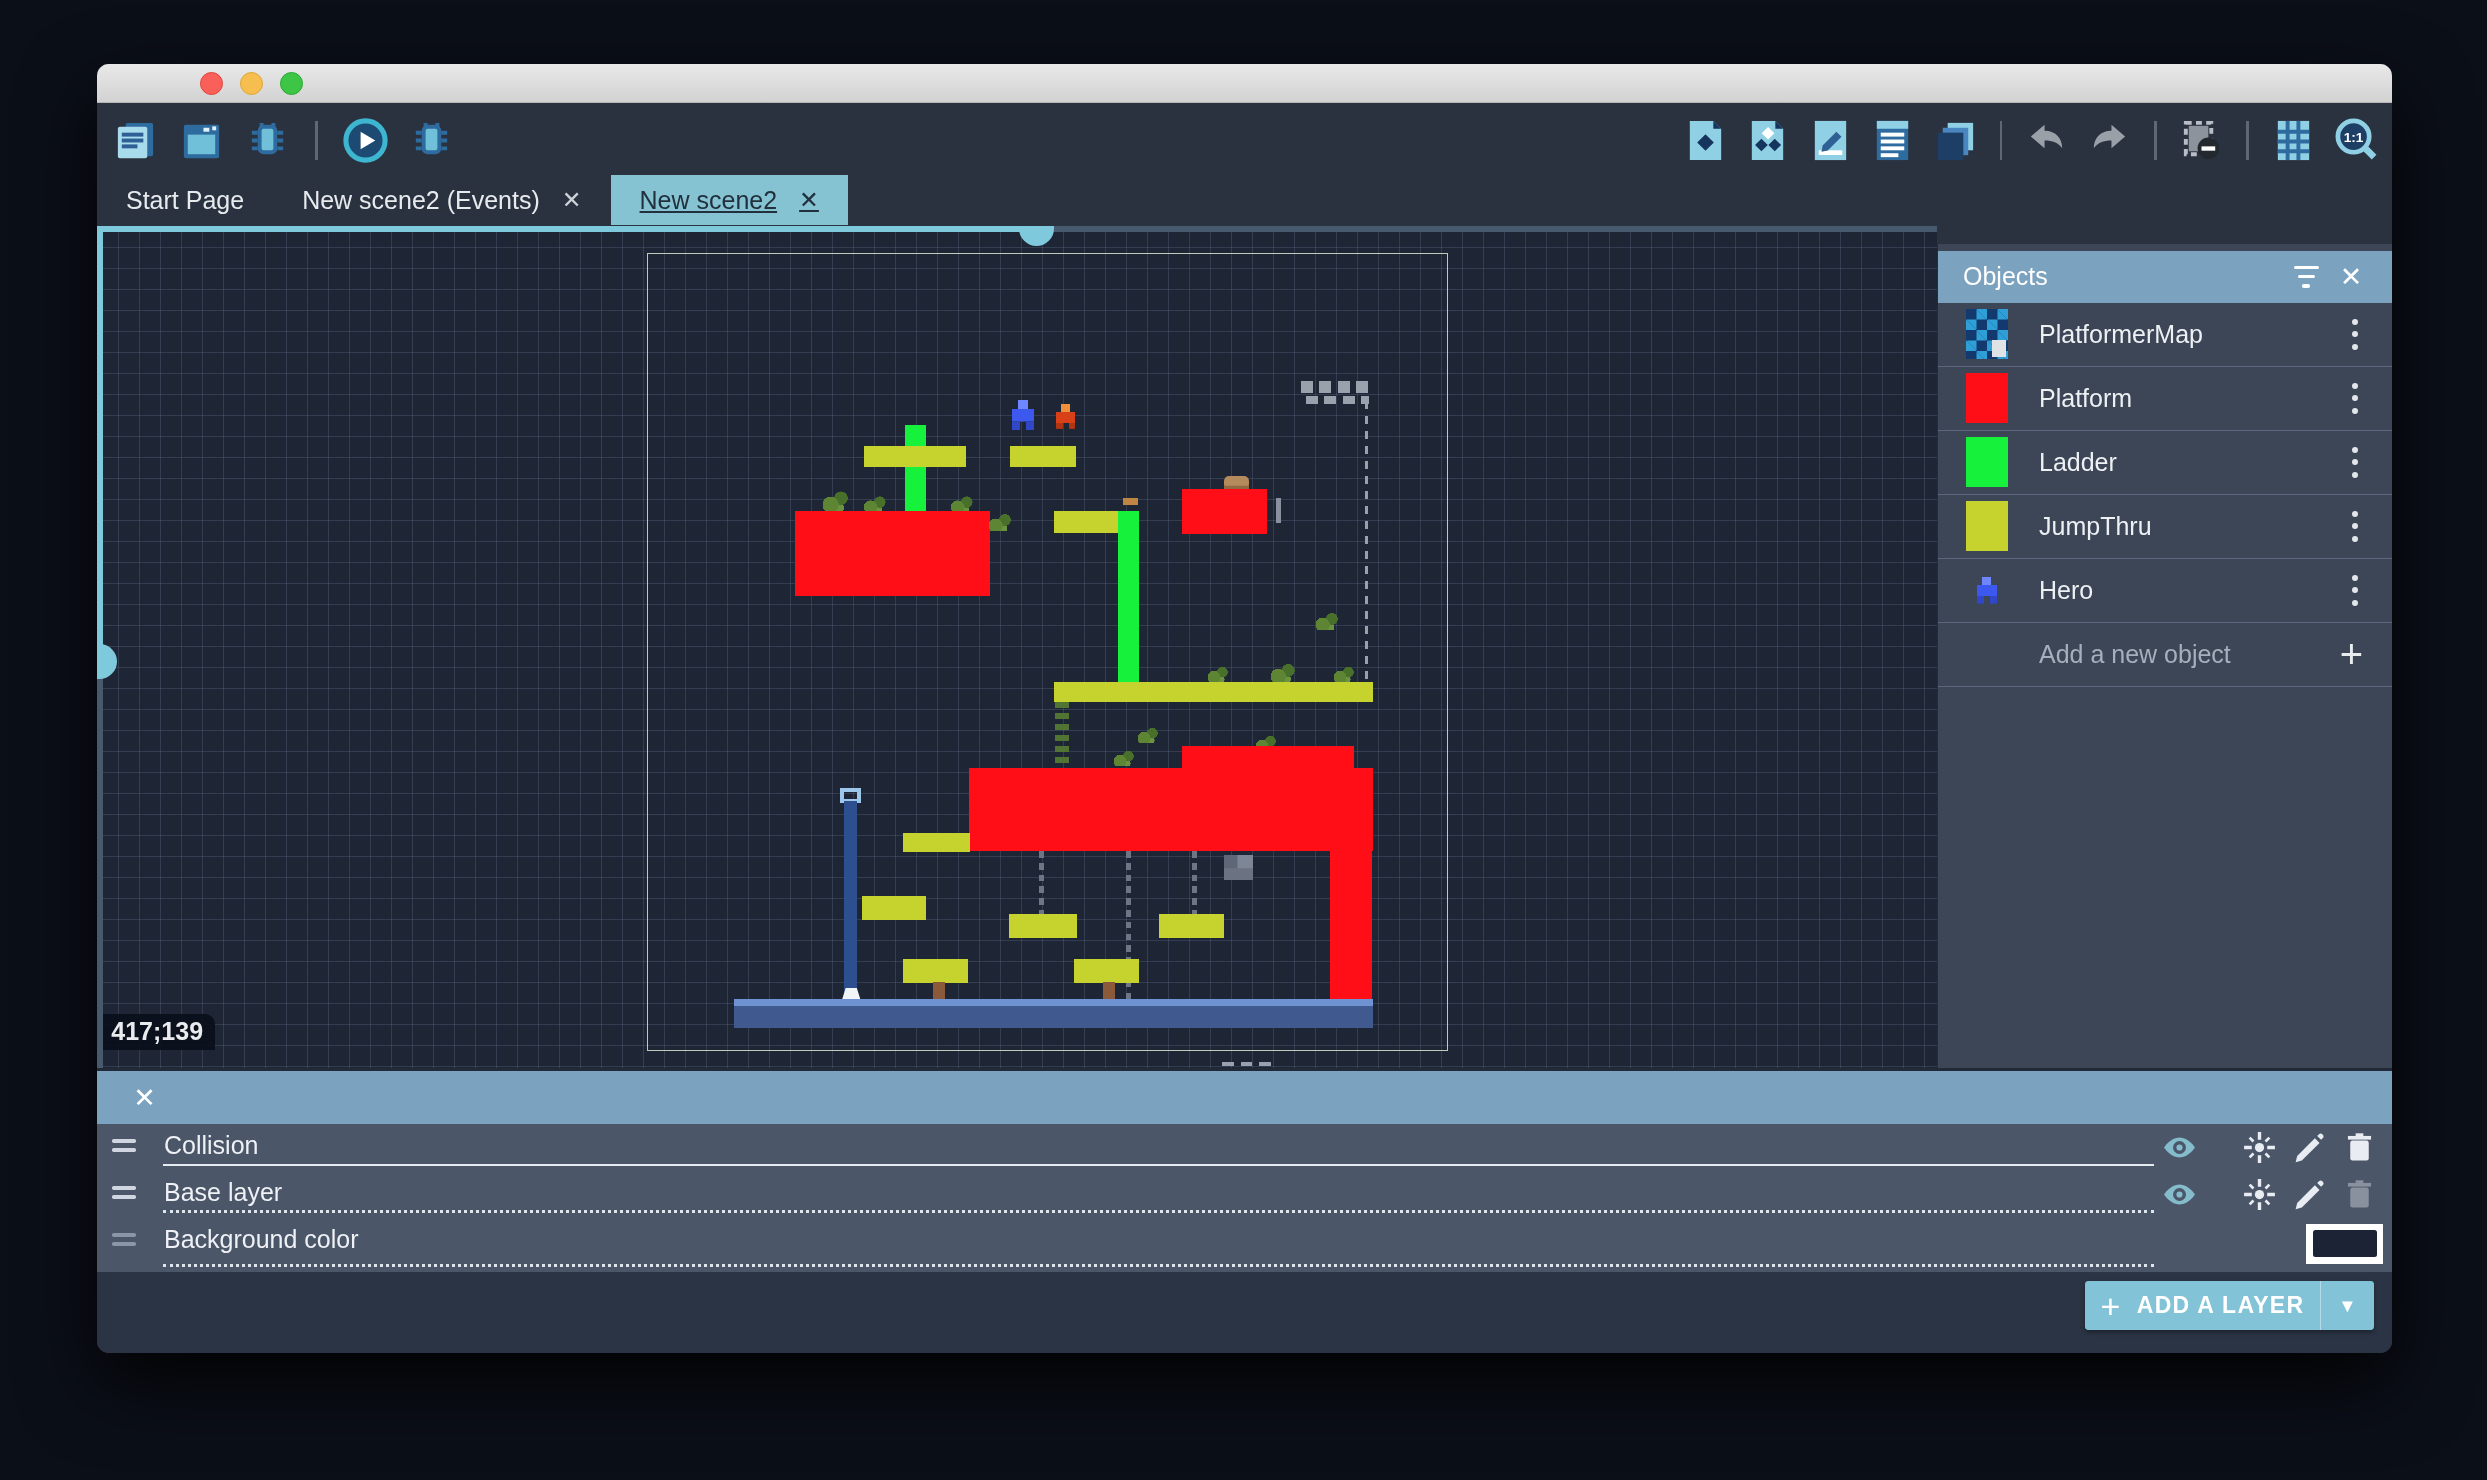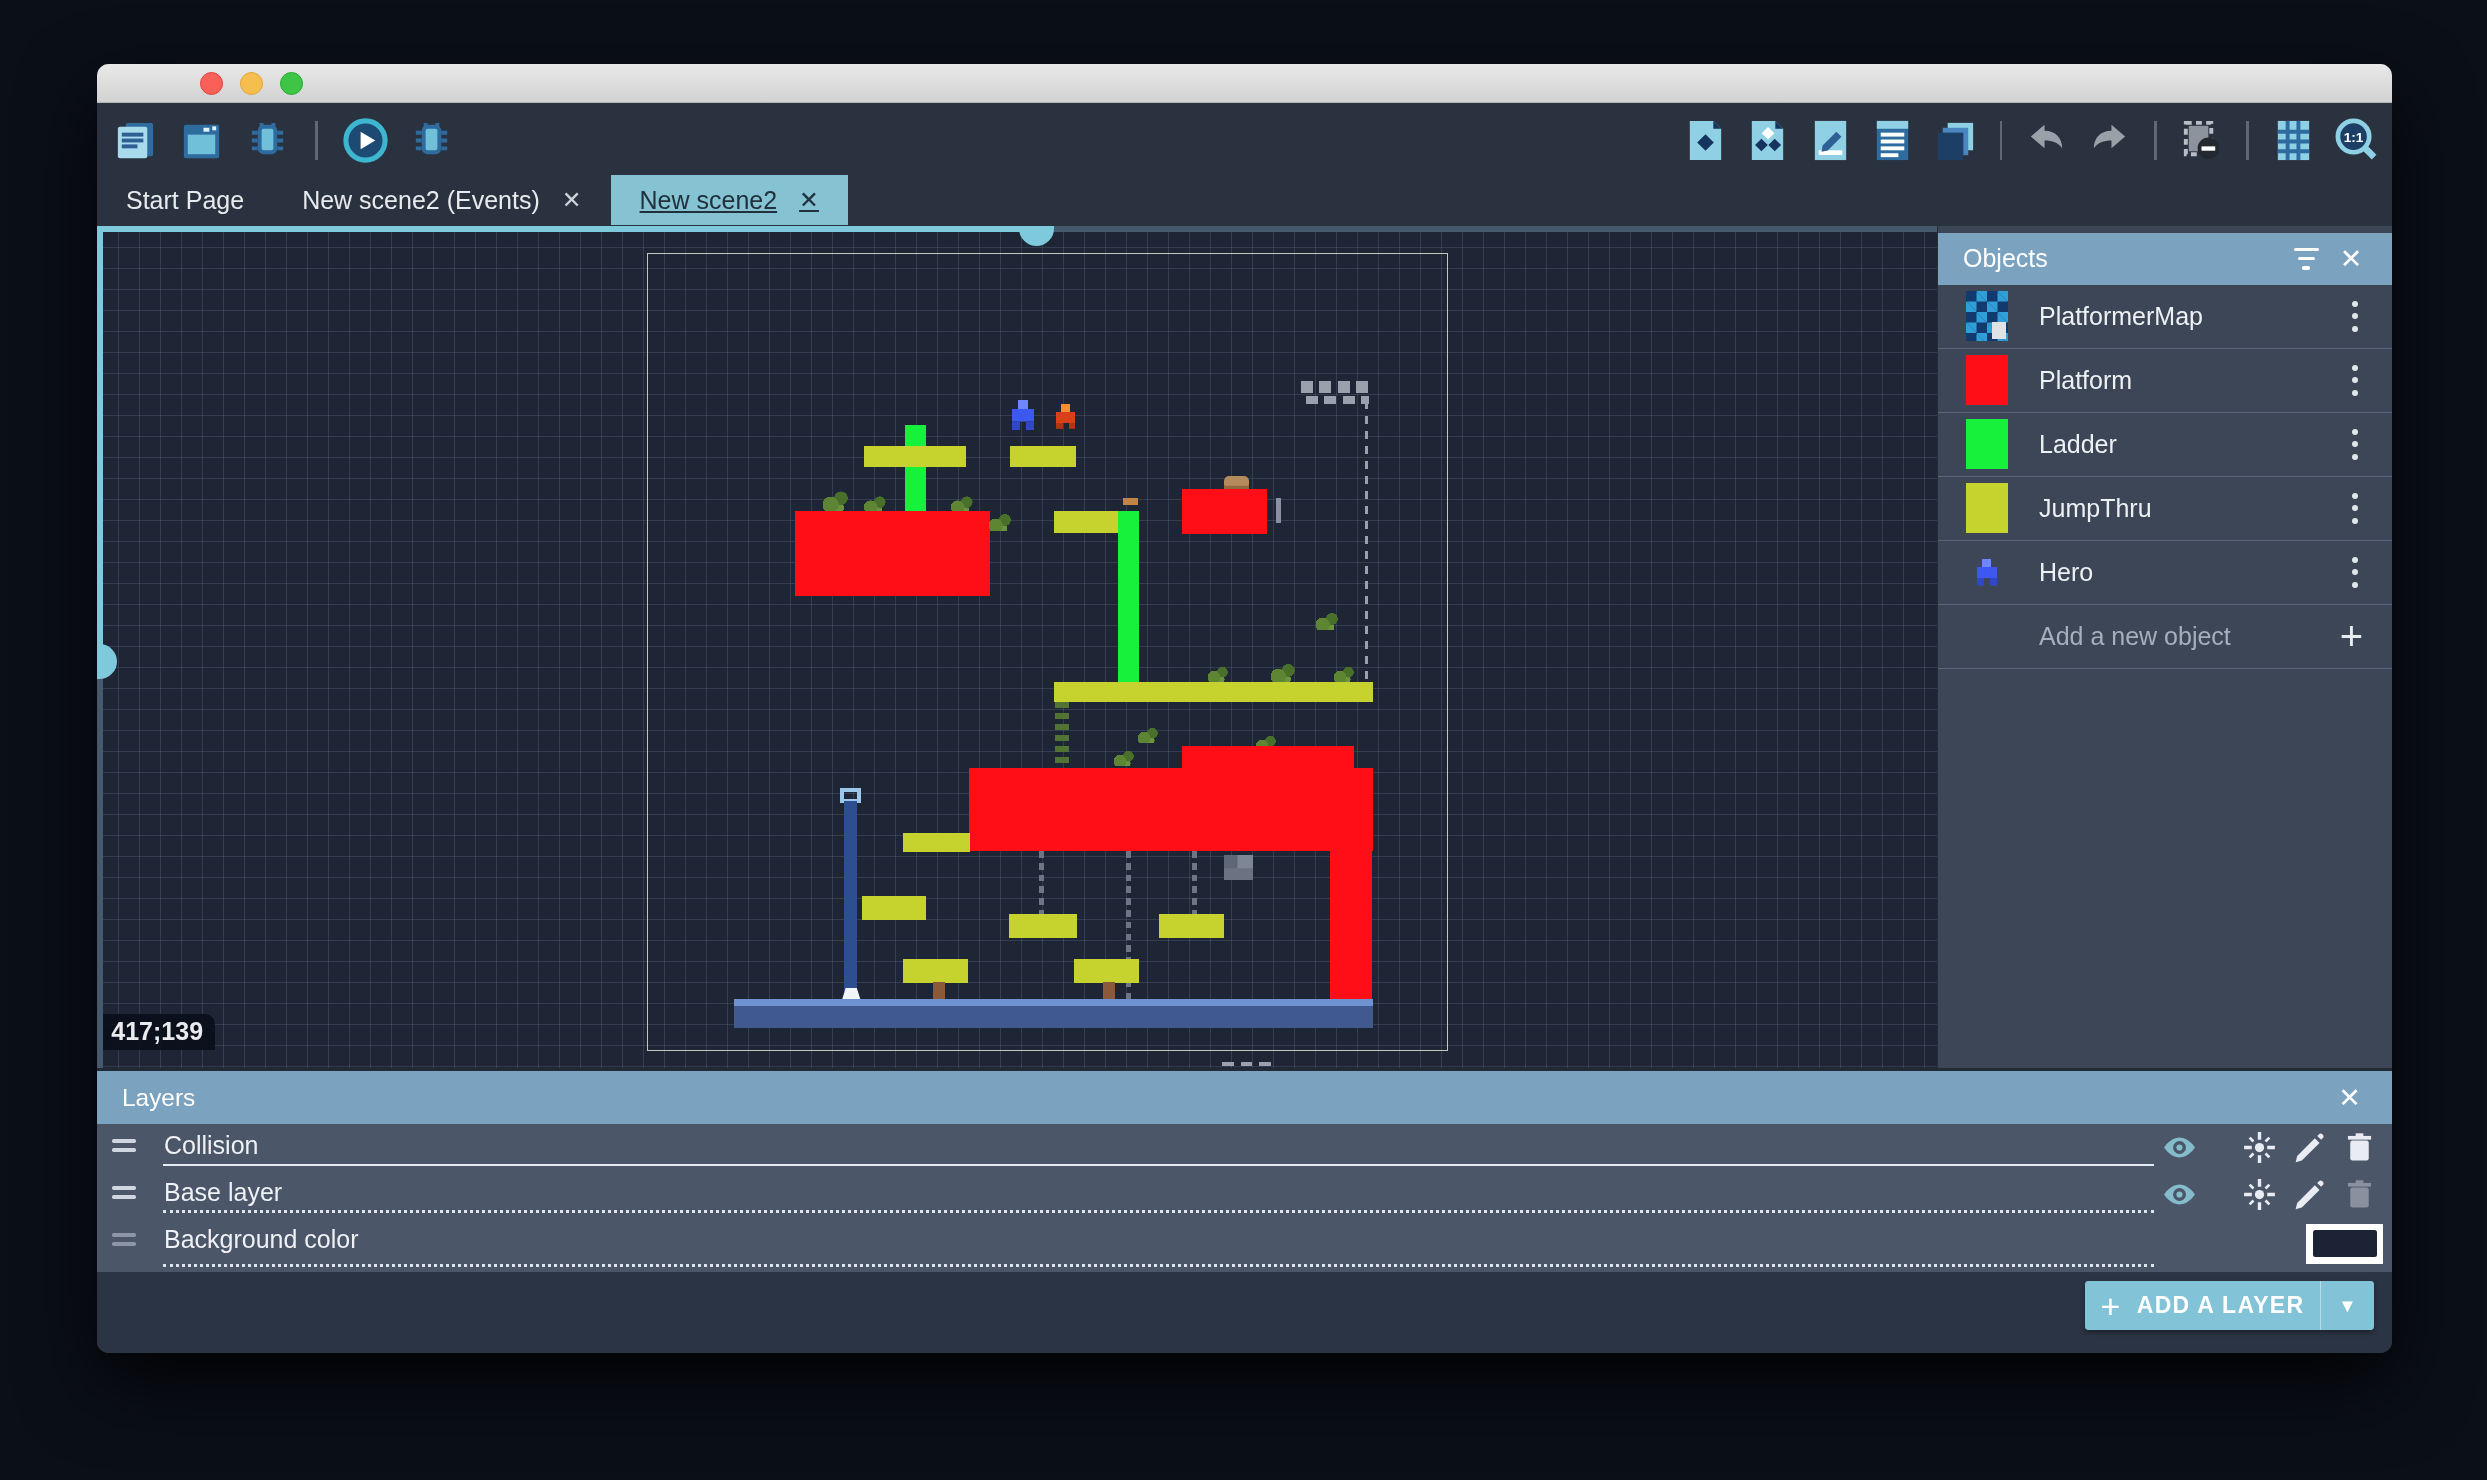--- a/index.html
+++ b/index.html
@@ -76,21 +76,21 @@
     linear-gradient(90deg,transparent 0 5.9px,#6e86ff 5.9px 16px,transparent 16px) 0 0/100% 9.3px no-repeat,
     linear-gradient(90deg,#3c58ee 0 100%) 0 9.3px/100% 12.6px no-repeat,
     linear-gradient(90deg,#3047c8 0 7.6px,transparent 7.6px 14.3px,#3047c8 14.3px) 0 22px/100% 8.4px no-repeat;}
   .inst.enemy{background:
     linear-gradient(90deg,transparent 0 5px,#f0903a 5px 14.3px,transparent 14.3px) 0 0/100% 8.4px no-repeat,
     linear-gradient(90deg,#d84018 0 100%) 0 8.4px/100% 11px no-repeat,
     linear-gradient(90deg,#b03512 0 6.7px,transparent 6.7px 12.6px,#b03512 12.6px) 0 19.4px/100% 5.9px no-repeat;}
   .inst.creature{background:#b58a5c;border-radius:5px 5px 1.7px 1.7px;box-shadow:inset 0 -4.2px 0 #8f6a42;}
   
   .objects-panel{position:relative;width:455px;height:842px;background:#3c4657;
-    border-left:1.7px solid #242c3a;}
+    border-left:1.7px solid #242c3a;margin-top:18px;}
   .panel-header{height:52px;background:#7ba2bf;display:flex;align-items:center;padding:0 18.5px 0 25px;}
   .objects-panel .panel-header{margin-top:6.7px;}
   .panel-header .ph-title{font-size:25px;color:#fff;flex:1;}
   .icon-btn{display:flex;align-items:center;justify-content:center;width:45px;height:45px;}
   .xmark{font-size:27px;color:#fff;}
   .filter-icon{display:flex;flex-direction:column;gap:5.9px;align-items:center;}
   .filter-icon i{display:block;height:3.4px;background:#fff;border-radius:1.7px;}
   .filter-icon i:nth-child(1){width:25px;}
   .filter-icon i:nth-child(2){width:17px;}
   .filter-icon i:nth-child(3){width:8.4px;}
@@ -437,21 +437,20 @@
       <div class="obj-row add">
         <span class="obj-label">Add a new object</span>
         <span class="plus">+</span>
       </div>
 
     </div>
   </div>
 
   <div class="layers-divider"></div>
   <div class="layers-header">
-    <span class="ph-title">Layers</span>
     <span class="icon-btn">
         <span class="xmark">✕</span>
       </span>
   </div>
 
   <div class="layers-body">
 
     <div class="layer-row">
       <span class="drag-handle">
           <i></i>

